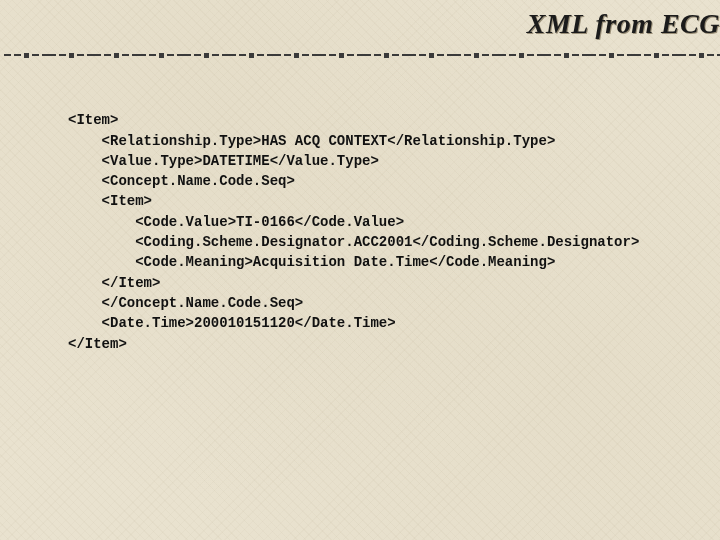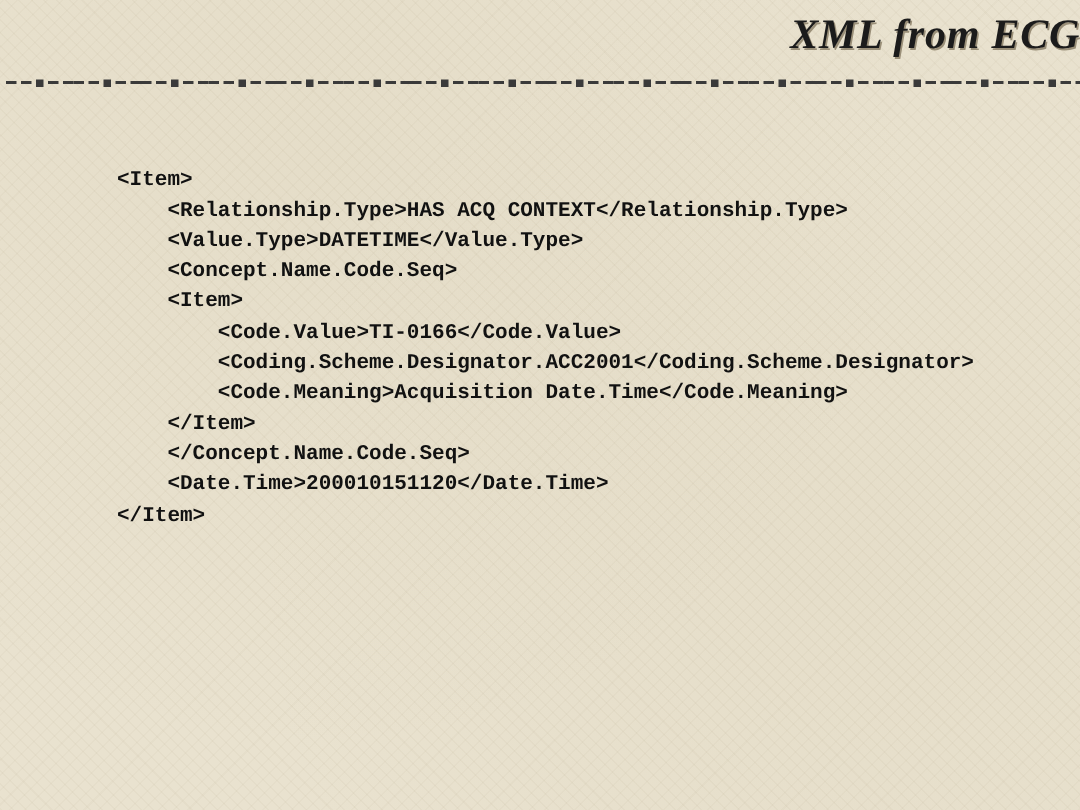--- a/index.html
+++ b/index.html
@@ -81,21 +81,21 @@
   .divider .sq {
     width: 5px;
     height: 5px;
     background: #3a3a3a;
   }
 
   
   .code {
     position: absolute;
     top: 90px;
-    left: 78px;
+    left: 68px;
     font-family: "Courier New", Courier, monospace;
     font-size: 14px;
     font-weight: 700;
     line-height: 1.45;
     white-space: pre;
     color: #111;
   }
 </style>
 </head>
 <body>

